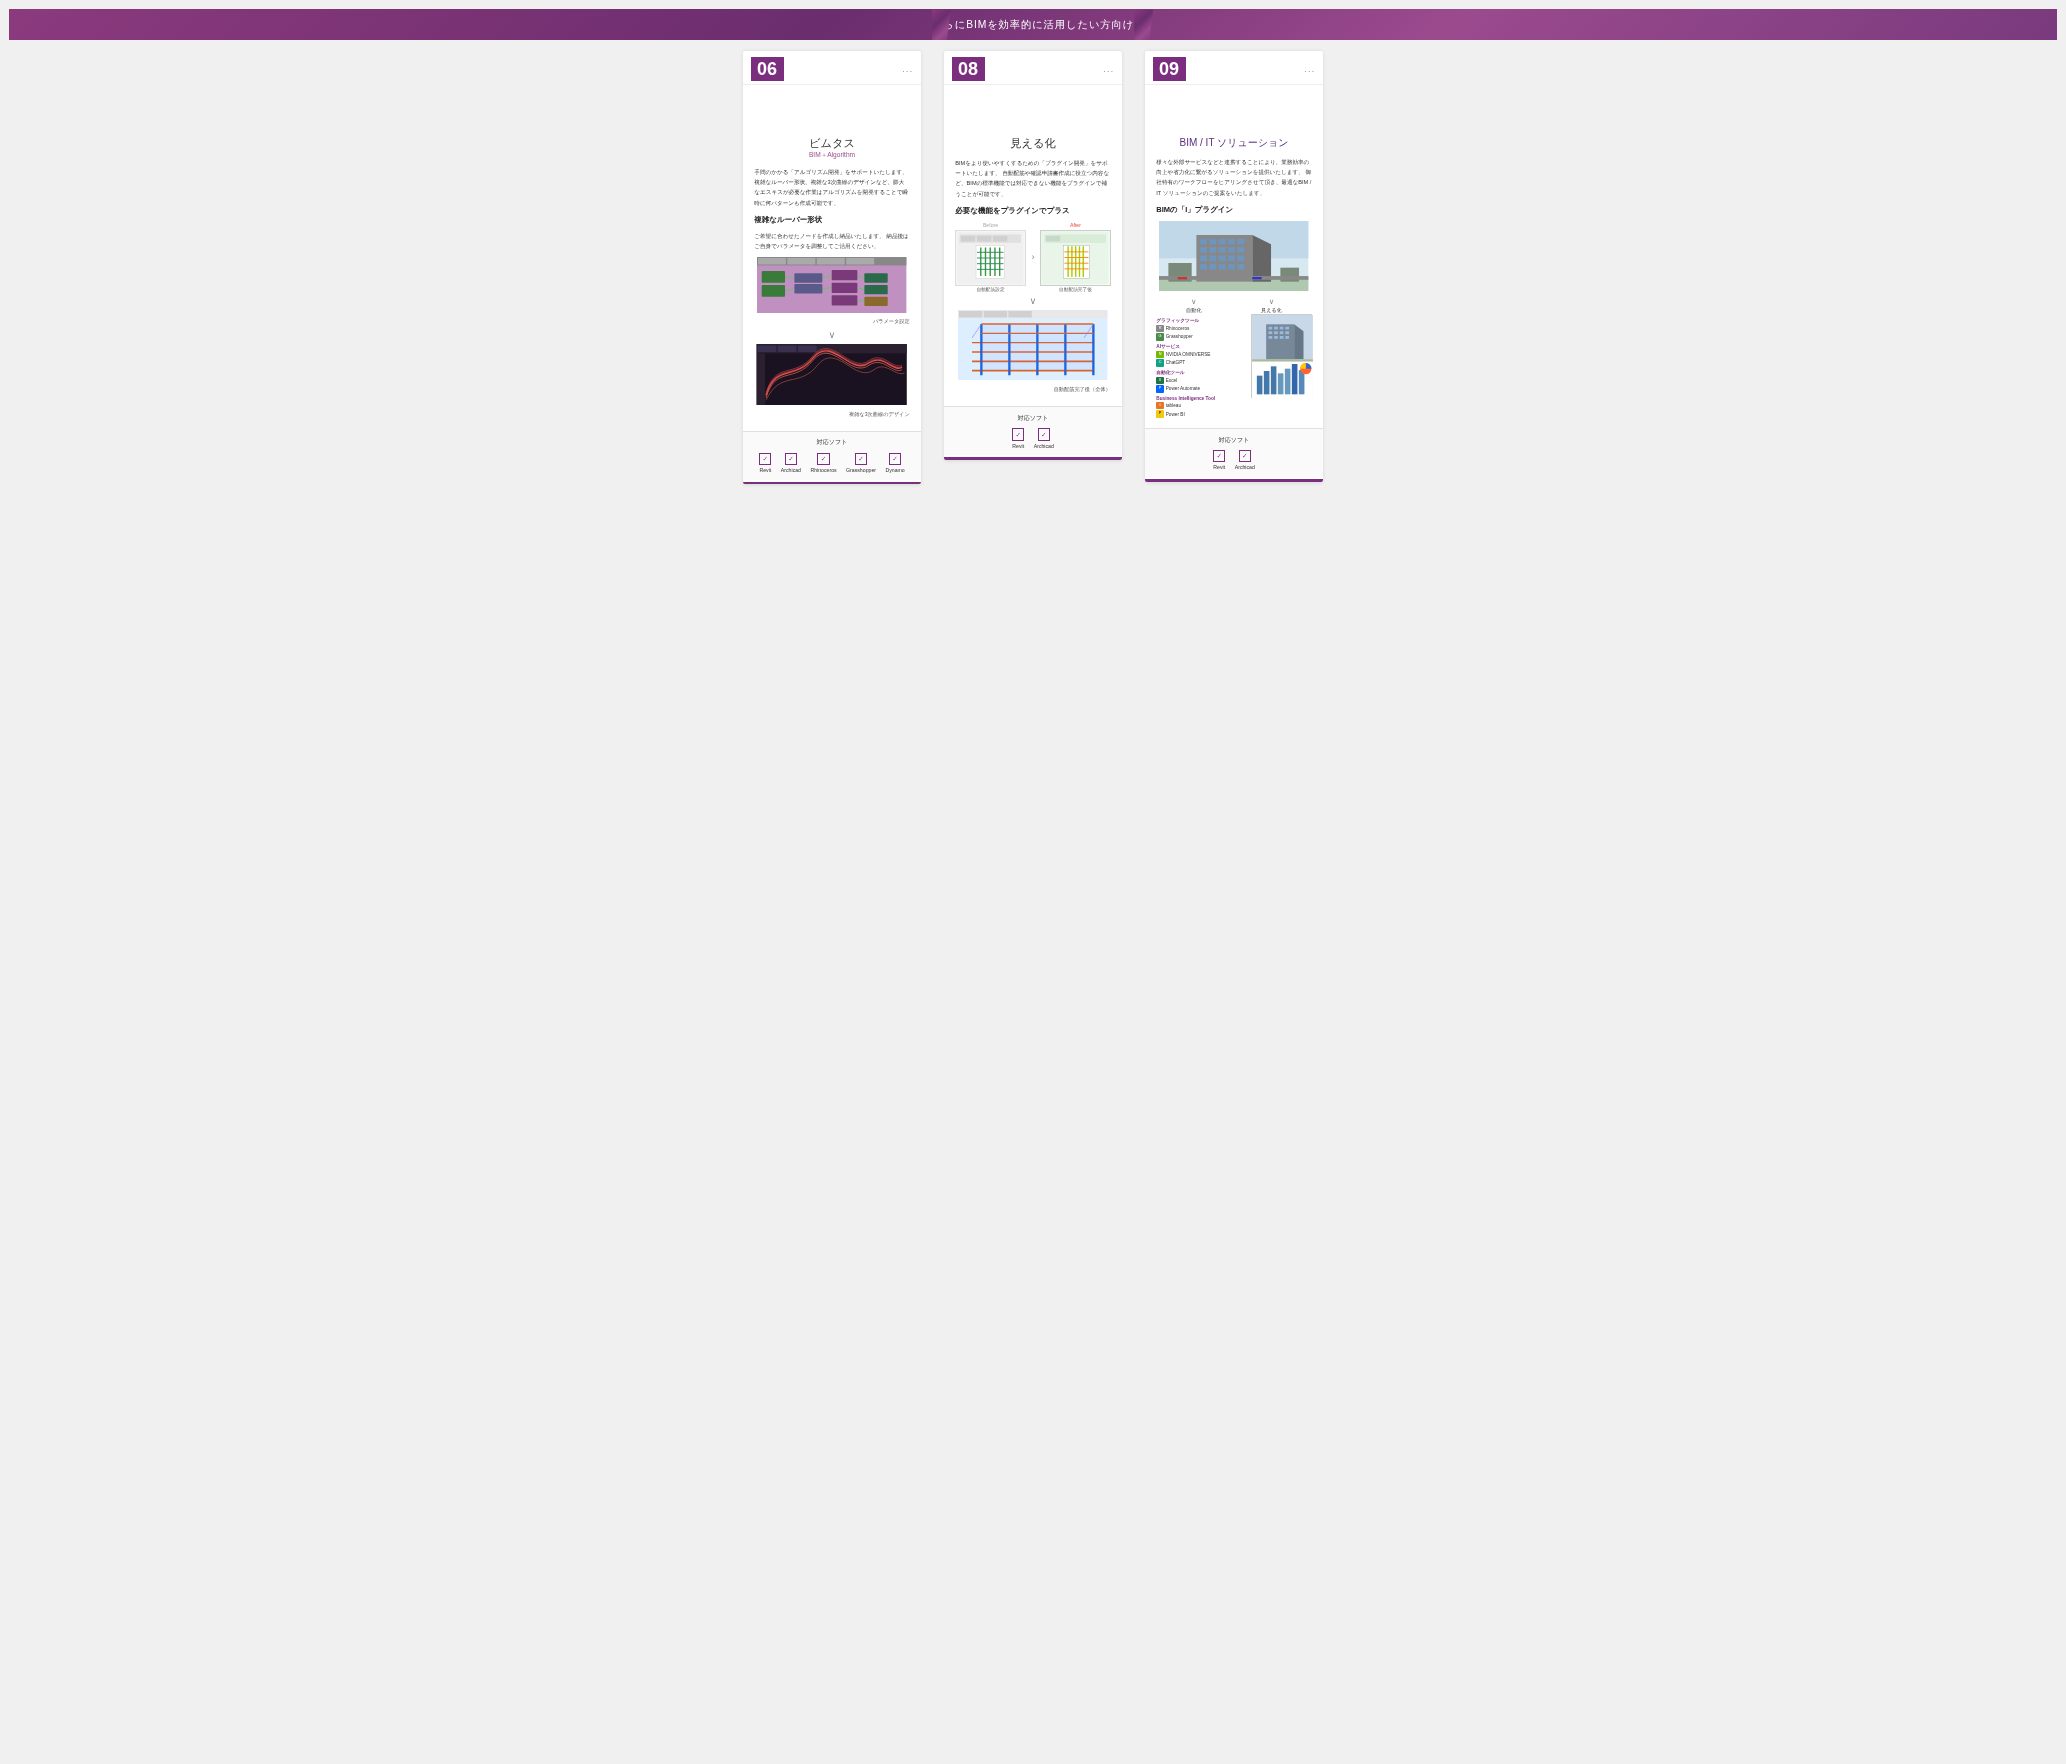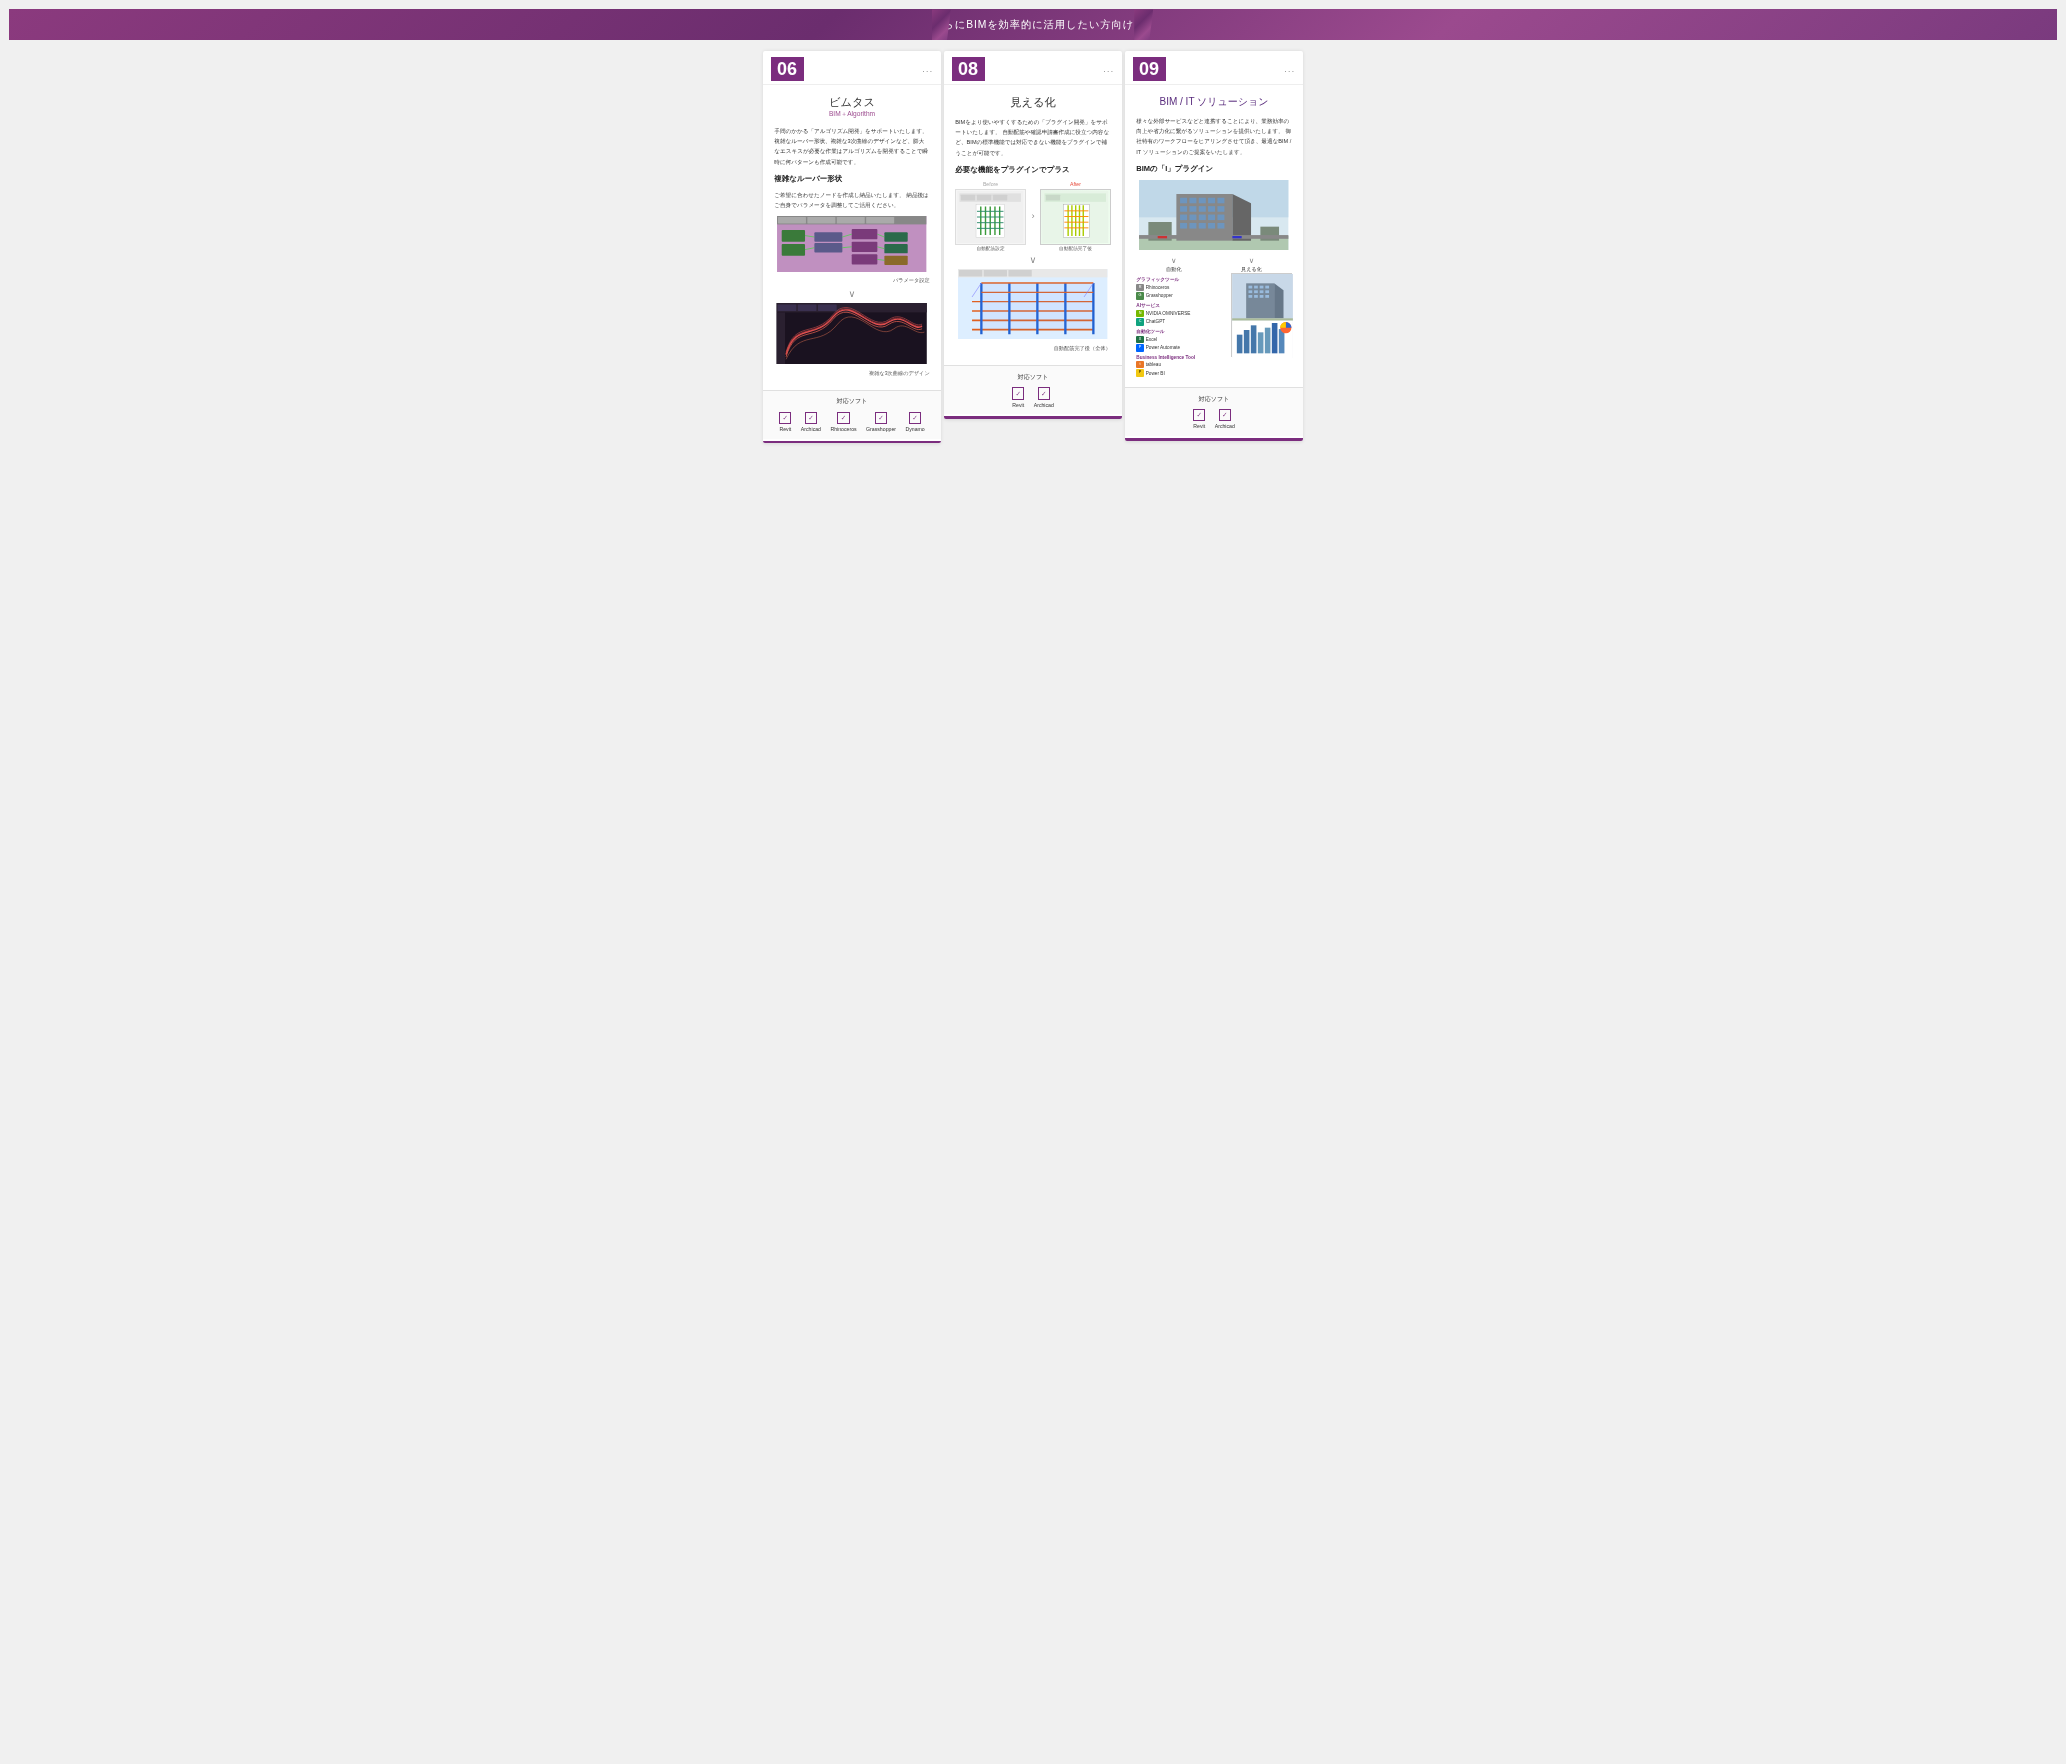--- a/index.html
+++ b/index.html
@@ -26,21 +26,21 @@
     }
     .page-header-title {
       color: white;
       font-size: 10.3px;
       font-weight: 400;
       letter-spacing: 0.9px;
     }
 
     .cards-container {
       display: flex;
-      gap: 3px;
+      gap: 23px;
       justify-content: center;
       align-items: flex-start;
     }
 
     .card {
       background: white;
       border-radius: 1.9px;
       flex: 1;
       max-width: 178px;
       min-width: 141px;
@@ -81,20 +81,21 @@
     .card-main-title {
       text-align: center;
       margin-bottom: 2.8px;
     }
 
     .card-main-title-ja {
       font-size: 11.3px;
       color: #333;
       font-weight: 400;
       display: block;
+      margin-top: 41px;
     }
 
     .card-main-title-en {
       font-size: 6.6px;
       color: #9b4a8e;
       display: block;
     }
 
     .card-description {
       font-size: 5.6px;

